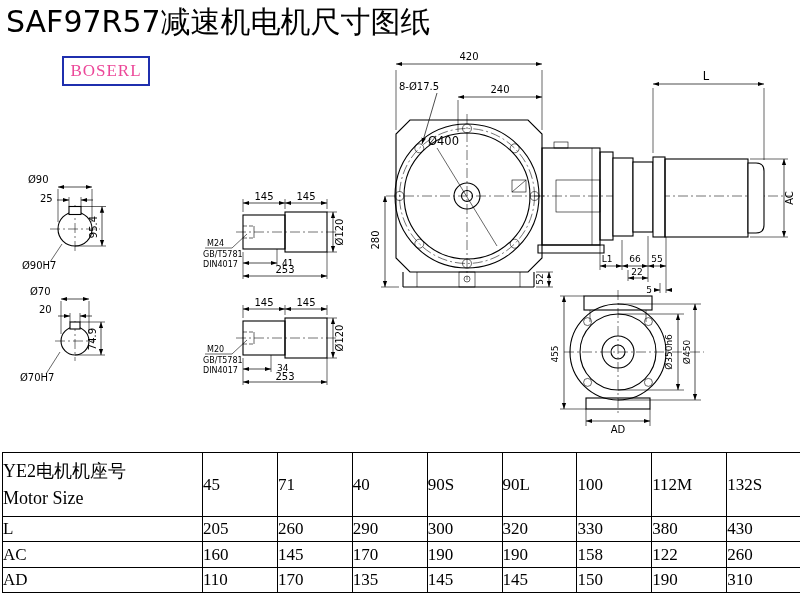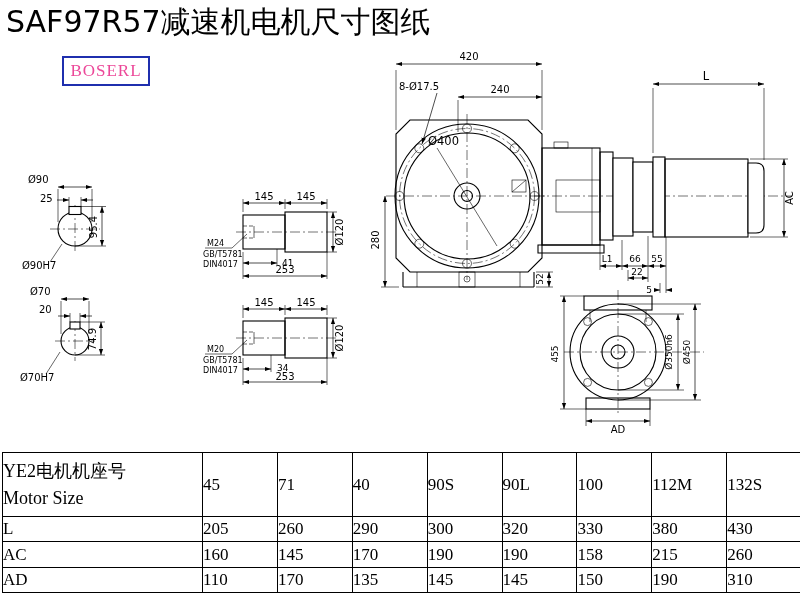--- a/index.html
+++ b/index.html
@@ -331,21 +331,21 @@
     <td>430</td>
   </tr>
   <tr>
     <td>AC</td>
     <td>160</td>
     <td>145</td>
     <td>170</td>
     <td>190</td>
     <td>190</td>
     <td>158</td>
-    <td>215</td>
+    <td>122</td>
     <td>260</td>
   </tr>
   <tr>
     <td>AD</td>
     <td>110</td>
     <td>170</td>
     <td>135</td>
     <td>145</td>
     <td>145</td>
     <td>150</td>

